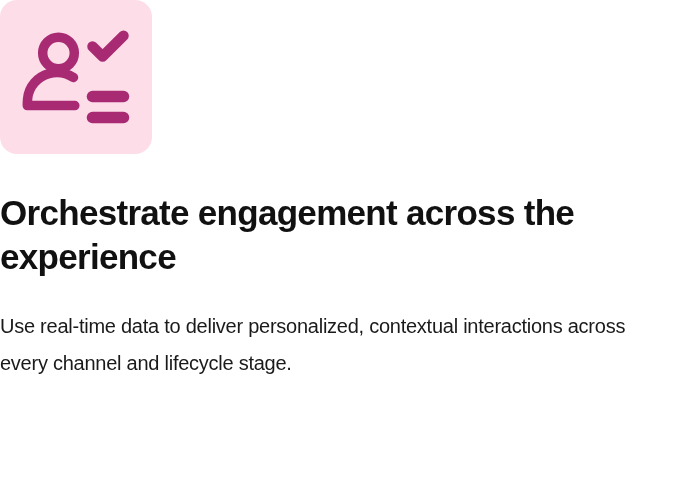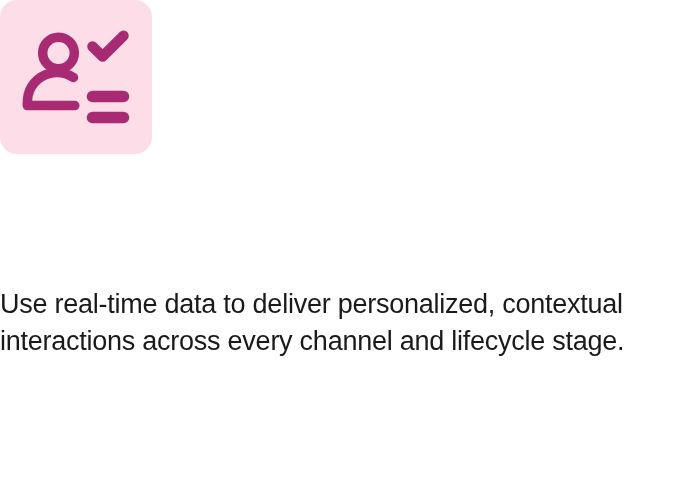--- a/index.html
+++ b/index.html
@@ -56,25 +56,25 @@
     font-weight: 700;
     letter-spacing: -0.7px;
     color: #111111;
     white-space: pre-line;
   }
 
   
   .card-body {
     position: absolute;
     left: 0;
-    top: 286px;
+    top: 308px;
     width: 630px;
     margin: 0;
     font-family: "Liberation Sans", sans-serif;
-    font-size: 27px;
+    font-size: 20px;
     line-height: 37px;
     font-weight: 400;
     letter-spacing: -0.25px;
     color: #1a1a1a;
     white-space: pre-line;
   }
 </style>
 </head>
 <body>
 
@@ -92,16 +92,17 @@
                  L74.8 105.6"></path>
 
         <path d="M92.5 46.5 L102.6 56.4 L123.5 35.8" stroke-width="10.5"></path>
 
         <path d="M92.5 96.5 L123.5 96.5" stroke-width="11.5"></path>
         <path d="M92.5 117.5 L123.5 117.5" stroke-width="11.5"></path>
       </g>
     </svg>
   </div>
 
+  <h2 class="card-heading">Orchestrate engagement across the experience</h2>
 
   <p class="card-body">Use real-time data to deliver personalized, contextual interactions across every channel and lifecycle stage.</p>
 
 </div>
 
 </body></html>

